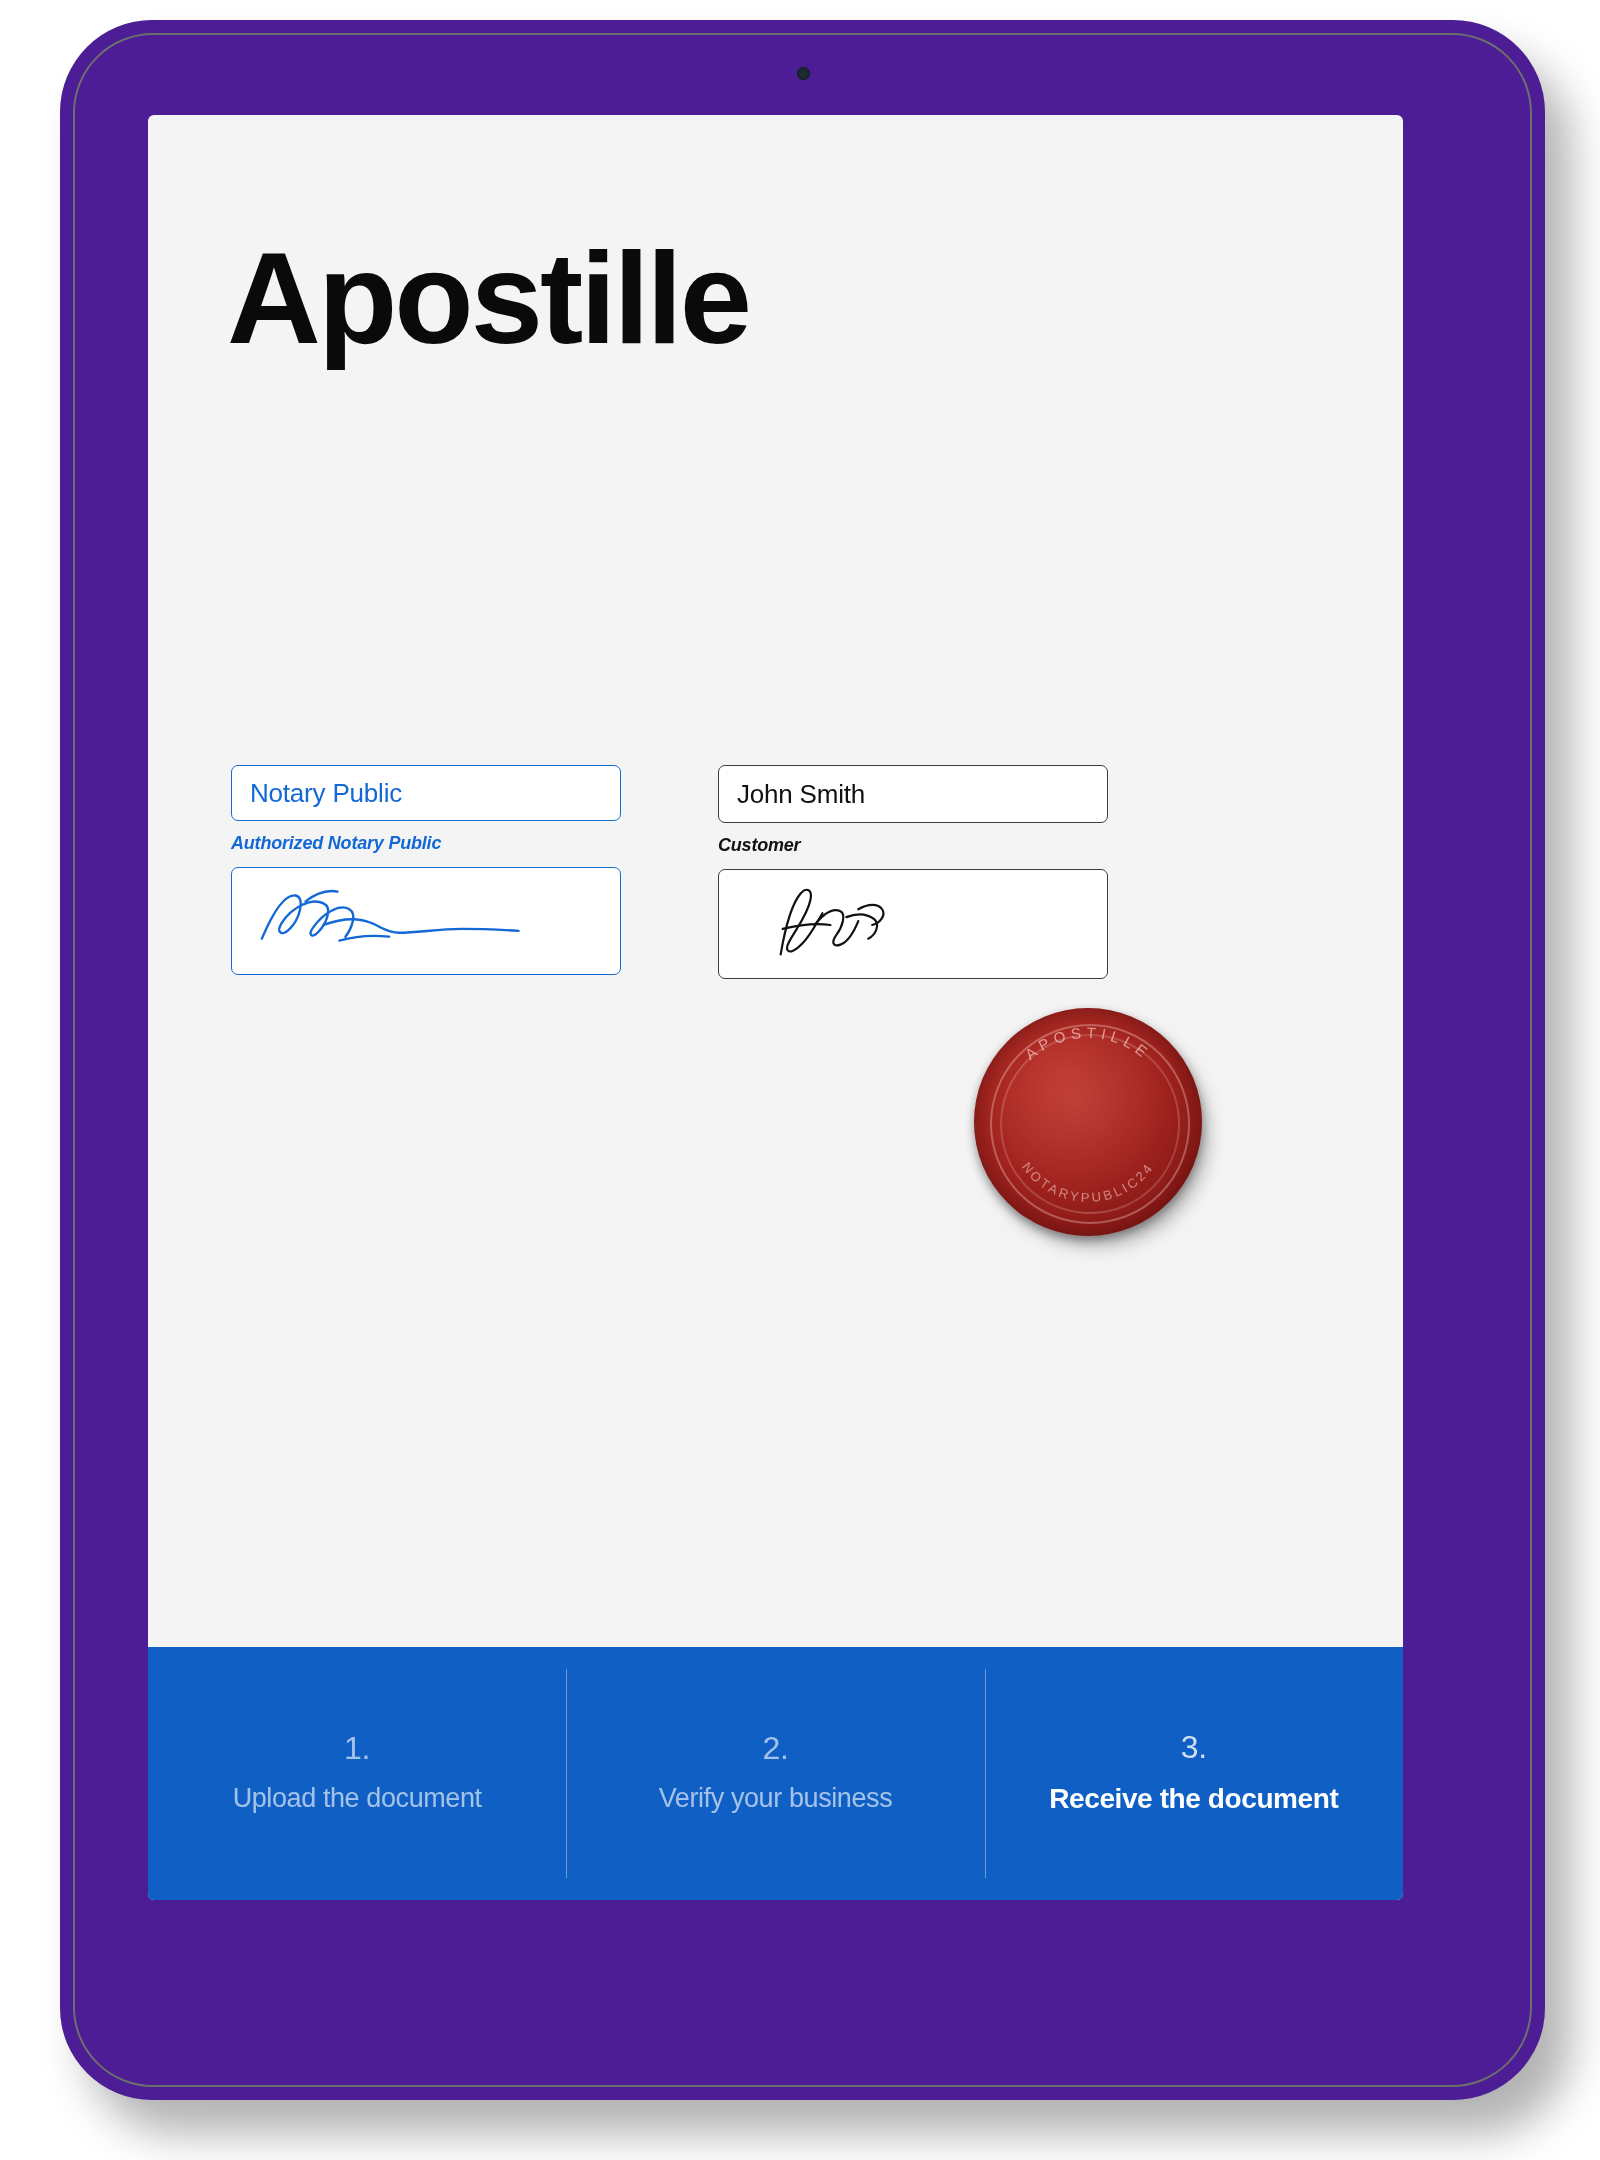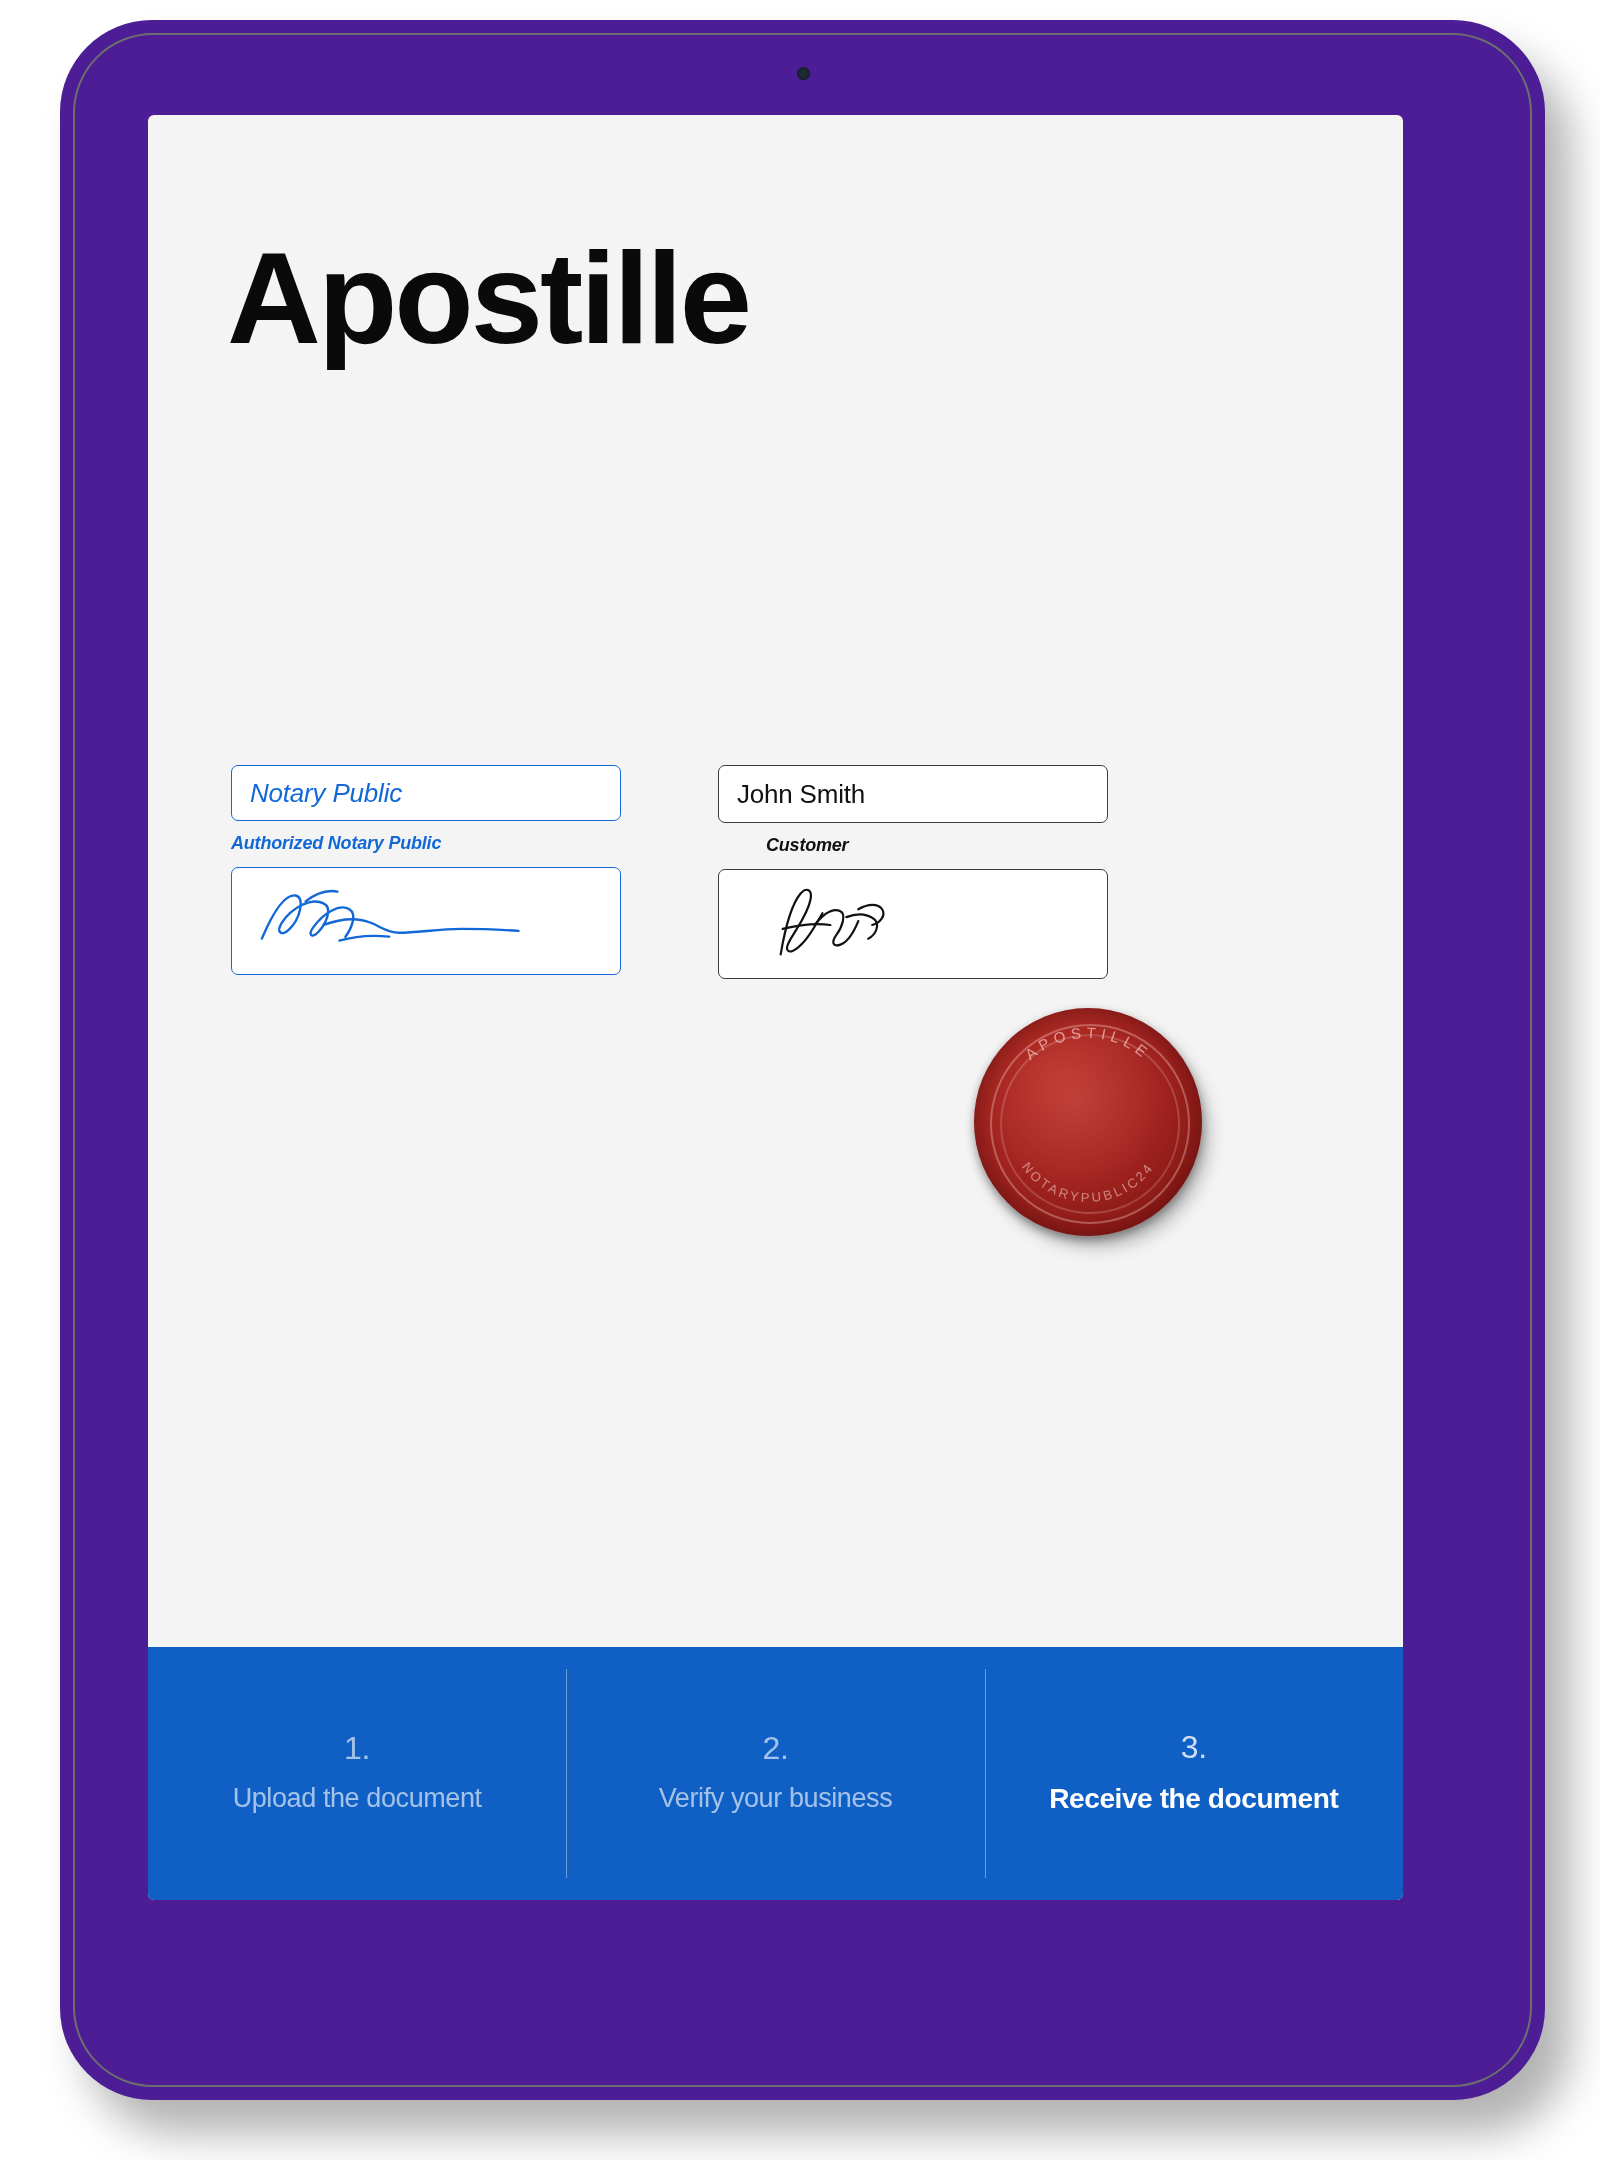--- a/index.html
+++ b/index.html
@@ -109,37 +109,36 @@
     background: #ffffff;
     display: flex;
     align-items: center;
     padding: 0 18px;
     font-size: 26px;
     letter-spacing: -0.2px;
   }
   .notary-block .name-field {
     border: 1.6px solid #1268d6;
     color: #1268d6;
-    font-style: italic;
   }
   .customer-block .name-field {
     border: 1.6px solid #3c3c3c;
     color: #111111;
     height: 58px;
   }
 
   .role-label {
     margin-top: 12px;
     font-size: 18px;
     font-weight: 700;
     font-style: italic;
     letter-spacing: -0.2px;
   }
   .notary-block .role-label { color: #1268d6; }
-  .customer-block .role-label { color: #111111; margin-left: 48px; }
+  .customer-block .role-label { color: #111111; }
 
   .sig-box {
     margin-top: 13px;
     box-sizing: border-box;
     width: 100%;
     height: 108px;
     border-radius: 7px;
     background: #ffffff;
     position: relative;
     overflow: hidden;

